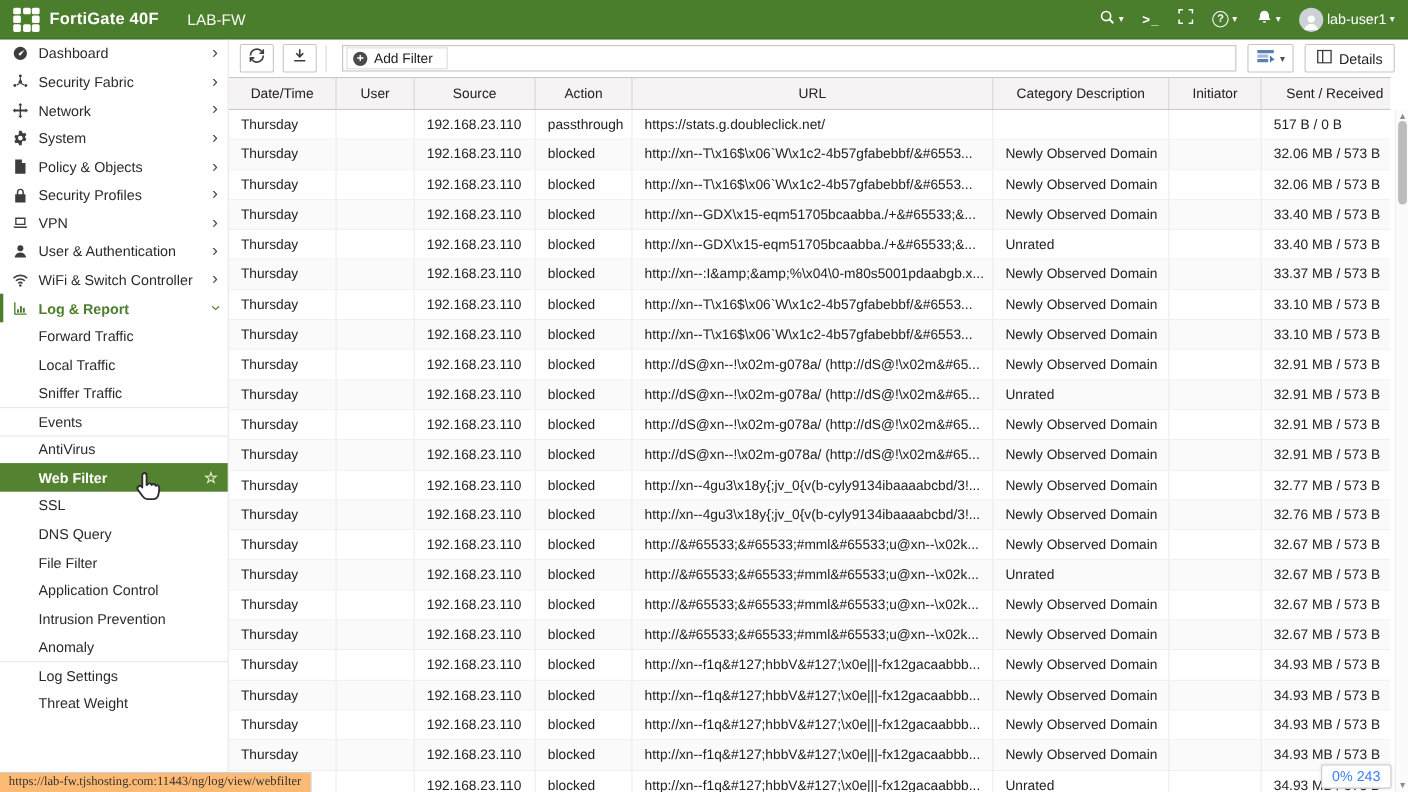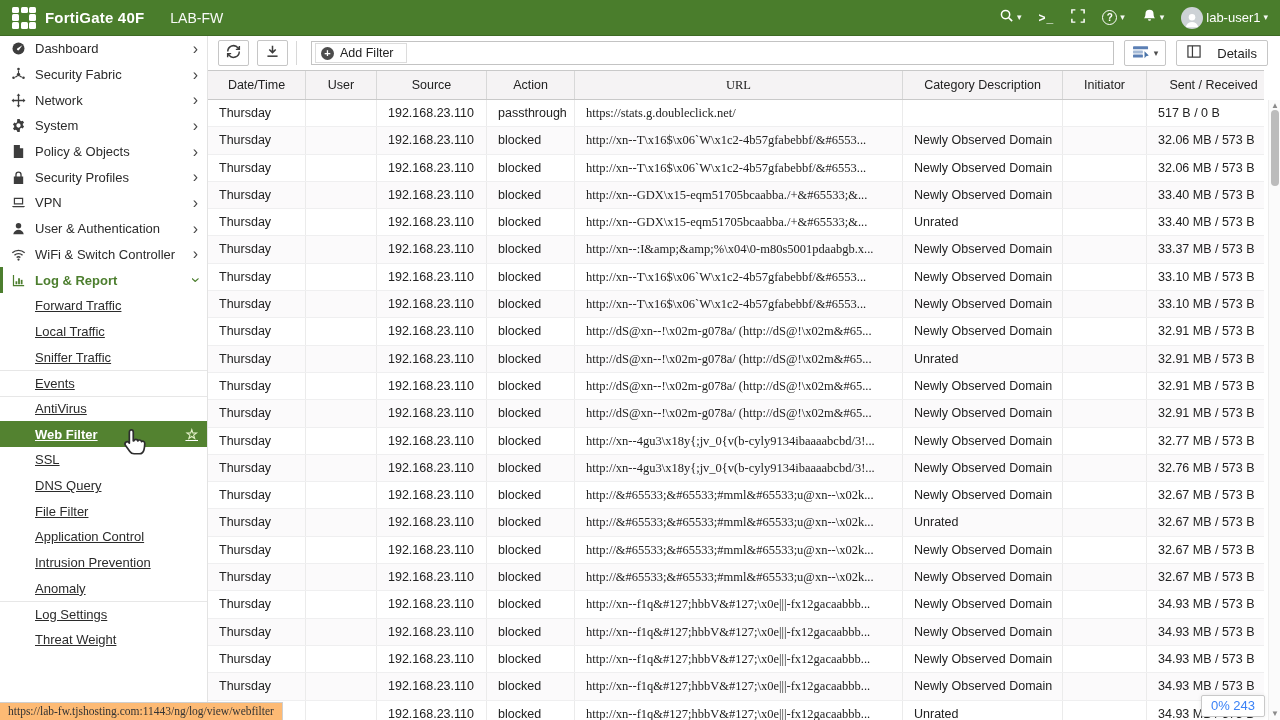--- a/index.html
+++ b/index.html
@@ -29,50 +29,50 @@
   
   .nav-item { height:25.7px; display:flex; align-items:center; font-size:13px; color:#2b2b2b; cursor:pointer; padding:0 9px 0 10px; }
   .nav-item.divider { border-top:1px solid #e7e7e7; }
   .nav-icon { width:16px; margin-right:9px; display:flex; align-items:center; justify-content:center; color:#3d3d3d; }
   .nav-label { flex:1; white-space:nowrap; overflow:hidden; }
   .chev { color:#4a4a4a; font-size:16px; line-height:1; font-weight:400; }
   .chev.down { transform:rotate(90deg); }
   .nav-item.expanded { color:#4c7e2e; font-weight:700; border-left:3px solid #4c7e2e; padding-left:7px; }
   .nav-item.expanded .nav-icon { color:#4c7e2e; }
   .nav-item.expanded .chev { color:#4c7e2e; }
-  .nav-item.child { padding-left:35px;text-decoration:underline; }
+  .nav-item.child { padding-left:35px; }
   .nav-item.selected { background:#538230; color:#fff; font-weight:700;align-items:center; }
   .star { color:#e4f0c8; font-size:14px; margin-left:6px; }
 
   .status-link { position:absolute; left:0; bottom:0; background:#fdba74; border:1px solid #cfcfcf; border-left:none; border-bottom:none; padding:2px 8px 3px; font-size:11.5px; color:#333; white-space:nowrap; z-index:40;font-family:Liberation Serif, serif; }
 
   
   .toolbar { height:34px; display:flex; align-items:center; padding:0 10px; }
   .tool-btn { width:31px; height:26px; border:1px solid #c6c6c6; border-radius:2px; background:#fff; display:flex; align-items:center; justify-content:center; margin-right:8px; cursor:pointer; }
   .tool-sep { width:1px; height:24px; background:#d8d8d8; margin:0 6px 0 0; }
   .filter-bar { flex:1; height:24px; border:1px solid #c3c3c3; background:#fff; display:flex; align-items:center; padding:0 3px; margin:0 10px 0 8px; cursor:text; }
   .filter-chip { border:1px solid #dcdcdc; height:20px; display:flex; align-items:center; gap:6px; padding:0 12px 0 5px; font-size:12.5px; color:#222; cursor:pointer; background:#fff; }
   .plus-circle { width:13px; height:13px; border-radius:50%; background:#4c4c4c; color:#fff; font-size:11px; font-weight:700; display:flex; align-items:center; justify-content:center; line-height:1; }
   .colcfg-btn { height:26px; border:1px solid #c6c6c6; border-radius:2px; background:#fff; display:flex; align-items:center; gap:4px; padding:0 7px; margin-right:10px; cursor:pointer; }
   .colcfg-btn .caret { color:#444; }
-  .details-btn { height:26px; border:1px solid #c6c6c6; border-radius:2px; background:#fff; display:flex; align-items:center; gap:16px; padding:0 10px; font-size:13px; color:#222; cursor:pointer; margin-right:2px; }
+  .details-btn { height:26px; border:1px solid #c6c6c6; border-radius:2px; background:#fff; display:flex; align-items:center; gap:6px; padding:0 10px; font-size:13px; color:#222; cursor:pointer; margin-right:2px; }
 
   
   .grid { position:absolute; left:0; top:34px; right:16px; }
   .thead { display:flex; height:30px; background:#f5f3f4; border-top:1px solid #c9c9c9; border-bottom:1px solid #c9c9c9; }
   .hcell { display:flex; align-items:center; justify-content:center; font-size:12.5px; color:#222; border-right:1px solid #d8d8d8; white-space:nowrap; overflow:hidden; cursor:pointer; flex:none; }
   .tbody { height:620px; overflow:hidden; }
   .trow { display:flex; height:27.3px; border-bottom:1px solid #efeff0; background:#fff; cursor:pointer; }
   .trow:nth-child(even) { background:#fbfafb; }
   .cell { flex:none; font-size:12.5px; color:#222; line-height:26px; padding:0 11px; border-right:1px solid #ebebeb; white-space:nowrap; overflow:hidden; }
   .cell:nth-child(1),.hcell:nth-child(1){ width:98px; }
   .cell:nth-child(2),.hcell:nth-child(2){ width:71px; }
   .cell:nth-child(3),.hcell:nth-child(3){ width:110px; }
   .cell:nth-child(4),.hcell:nth-child(4){ width:88px; }
-  .cell:nth-child(5),.hcell:nth-child(5){ width:328px;font-family:Liberation Serif, serif; }
+  .cell:nth-child(5),.hcell:nth-child(5){ width:328px; }
   .cell:nth-child(6),.hcell:nth-child(6){ width:160px; }
   .cell:nth-child(7),.hcell:nth-child(7){ width:84px; }
   .cell:nth-child(8),.hcell:nth-child(8){ width:133px; border-right:none; }
 
   
   .vscroll { position:absolute; right:0; top:64px; bottom:0; width:12px; background:#fbfbfb; border-left:1px solid #ededed; z-index:30; cursor:pointer; }
   .varrow { position:absolute; left:0; width:12px; text-align:center; font-size:8px; color:#8a8a8a; line-height:10px; }
   .varrow.up { top:1px; } .varrow.down { bottom:1px; }
   .vthumb { position:absolute; left:2px; top:10px; width:8px; height:76px; background:#bcbcbc; border-radius:4px; }
 

